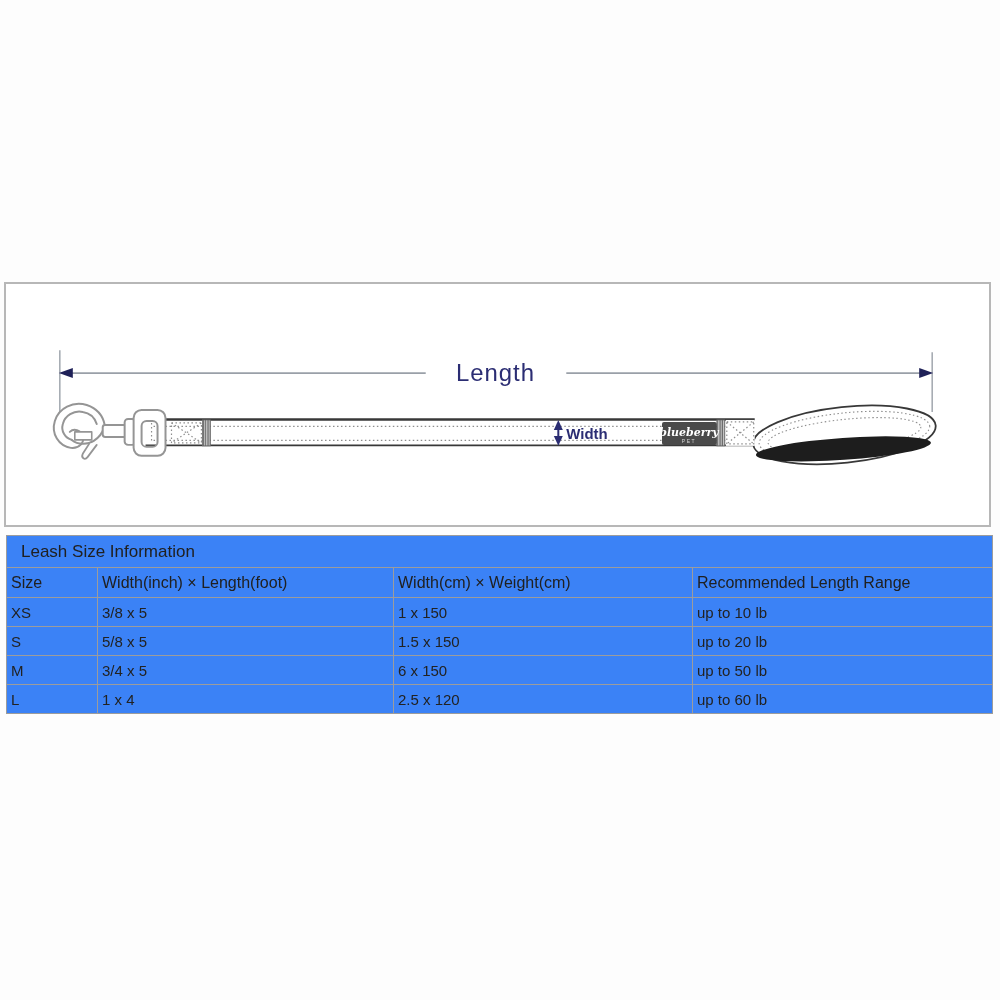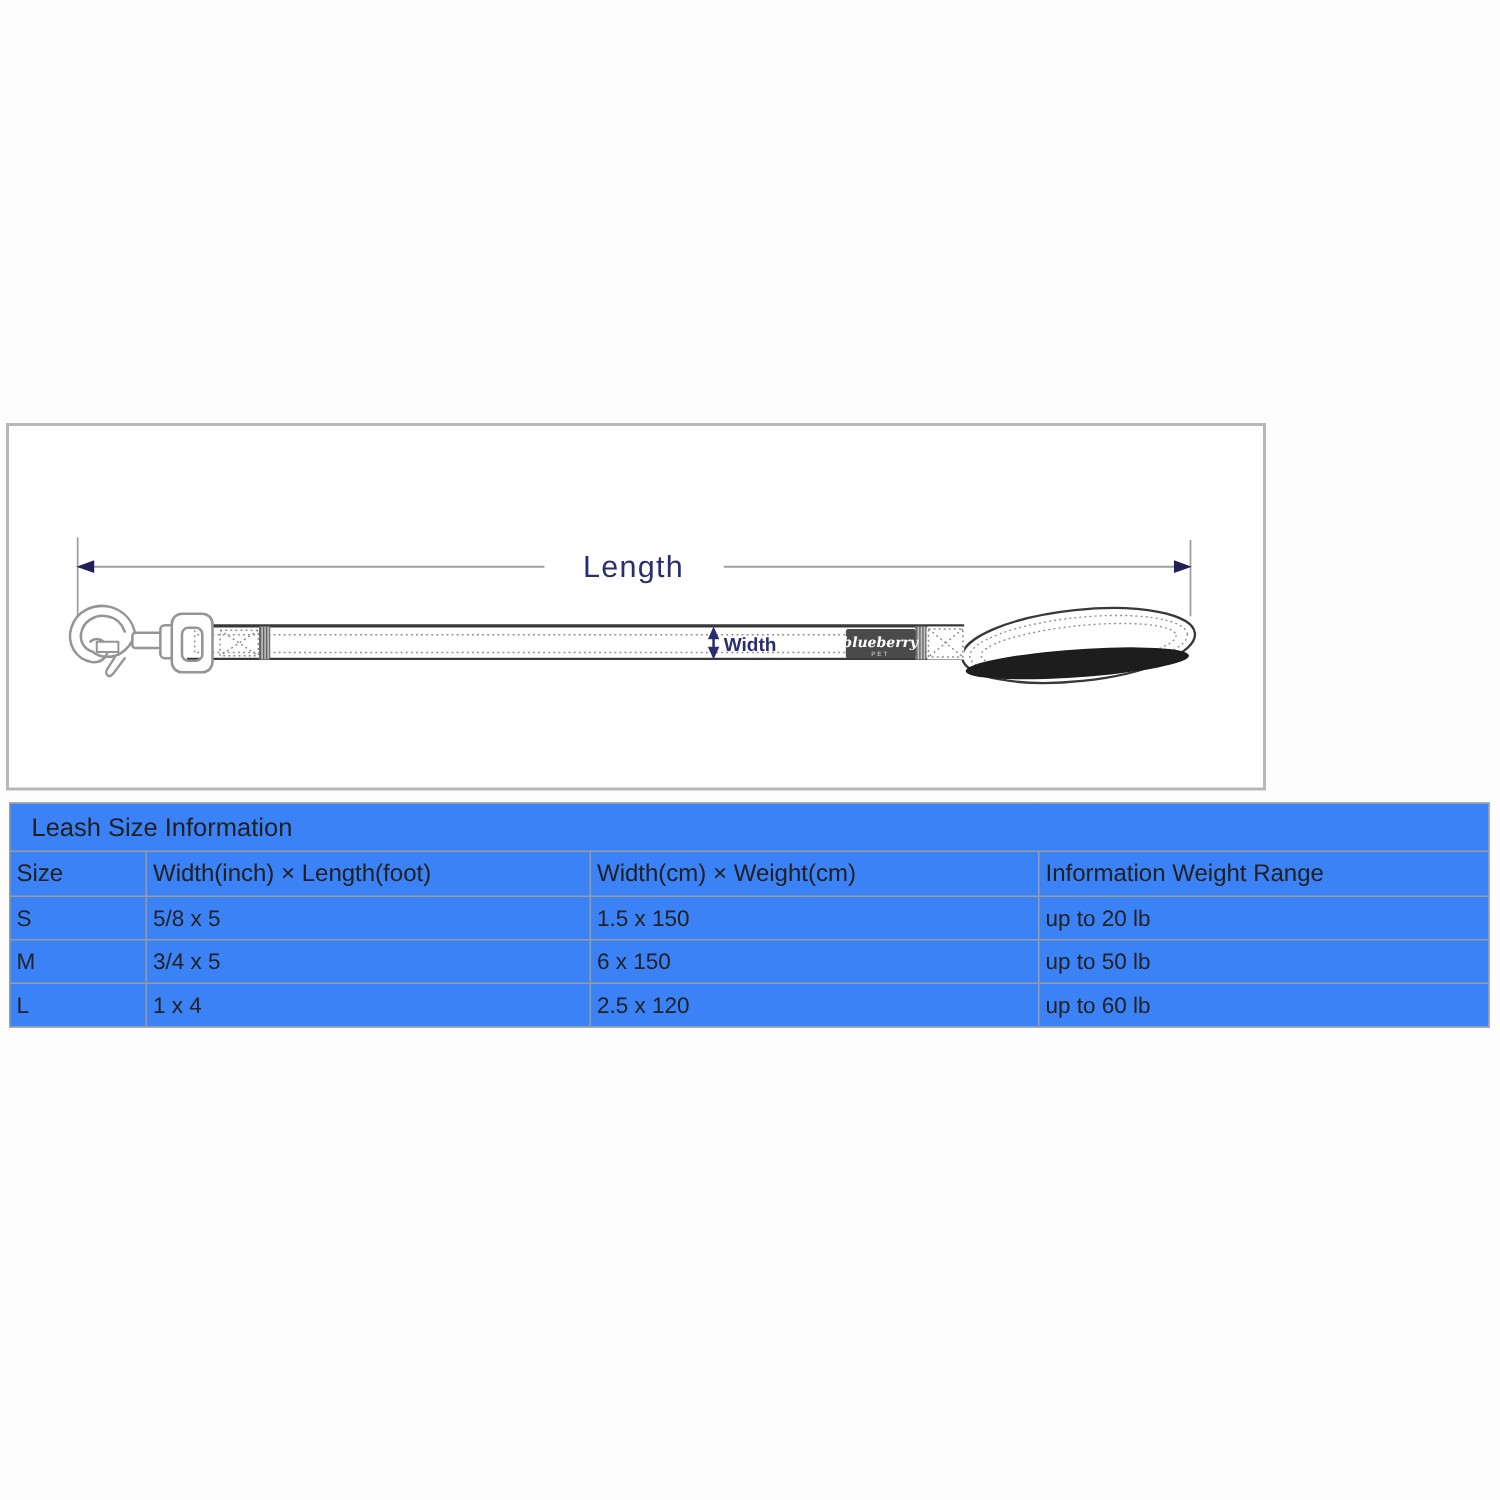--- a/index.html
+++ b/index.html
@@ -6,21 +6,21 @@
   body{
     width:1000px;height:1000px;
     background:#fdfdfd;
     font-family:"Liberation Sans", sans-serif;
     color:#1e1e1e;
     position:relative;
     overflow:hidden;
   }
   .diagram-panel{
     position:absolute;left:4px;top:282px;
-    width:840px;height:245px;
+    width:987px;height:245px;
     border:2px solid #b7b7b7;
     background:#ffffff;
     box-sizing:border-box;
   }
   .diagram-panel svg{display:block;width:100%;height:100%;}
   .size-table{
     position:absolute;left:6px;top:535px;
     width:986px;
     border-collapse:collapse;
     table-layout:fixed;
@@ -151,21 +151,27 @@
       <col style="width:300px">
   </colgroup>
   <tbody>
       <tr class="title-row">
     <td colspan="4">Leash Size Information</td>
   </tr>
   <tr class="header-row">
     <td>Size</td>
     <td>Width(inch) × Length(foot)</td>
     <td>Width(cm) × Weight(cm)</td>
-    <td>Information Weight Range</td>
+    <td>Recommended Length Range</td>
+  </tr>
+  <tr class="data-row">
+    <td>XS</td>
+    <td>3/8 x 5</td>
+    <td>1 x 150</td>
+    <td>up to 10 lb</td>
   </tr>
   <tr class="data-row">
     <td>S</td>
     <td>5/8 x 5</td>
     <td>1.5 x 150</td>
     <td>up to 20 lb</td>
   </tr>
   <tr class="data-row">
     <td>M</td>
     <td>3/4 x 5</td>

